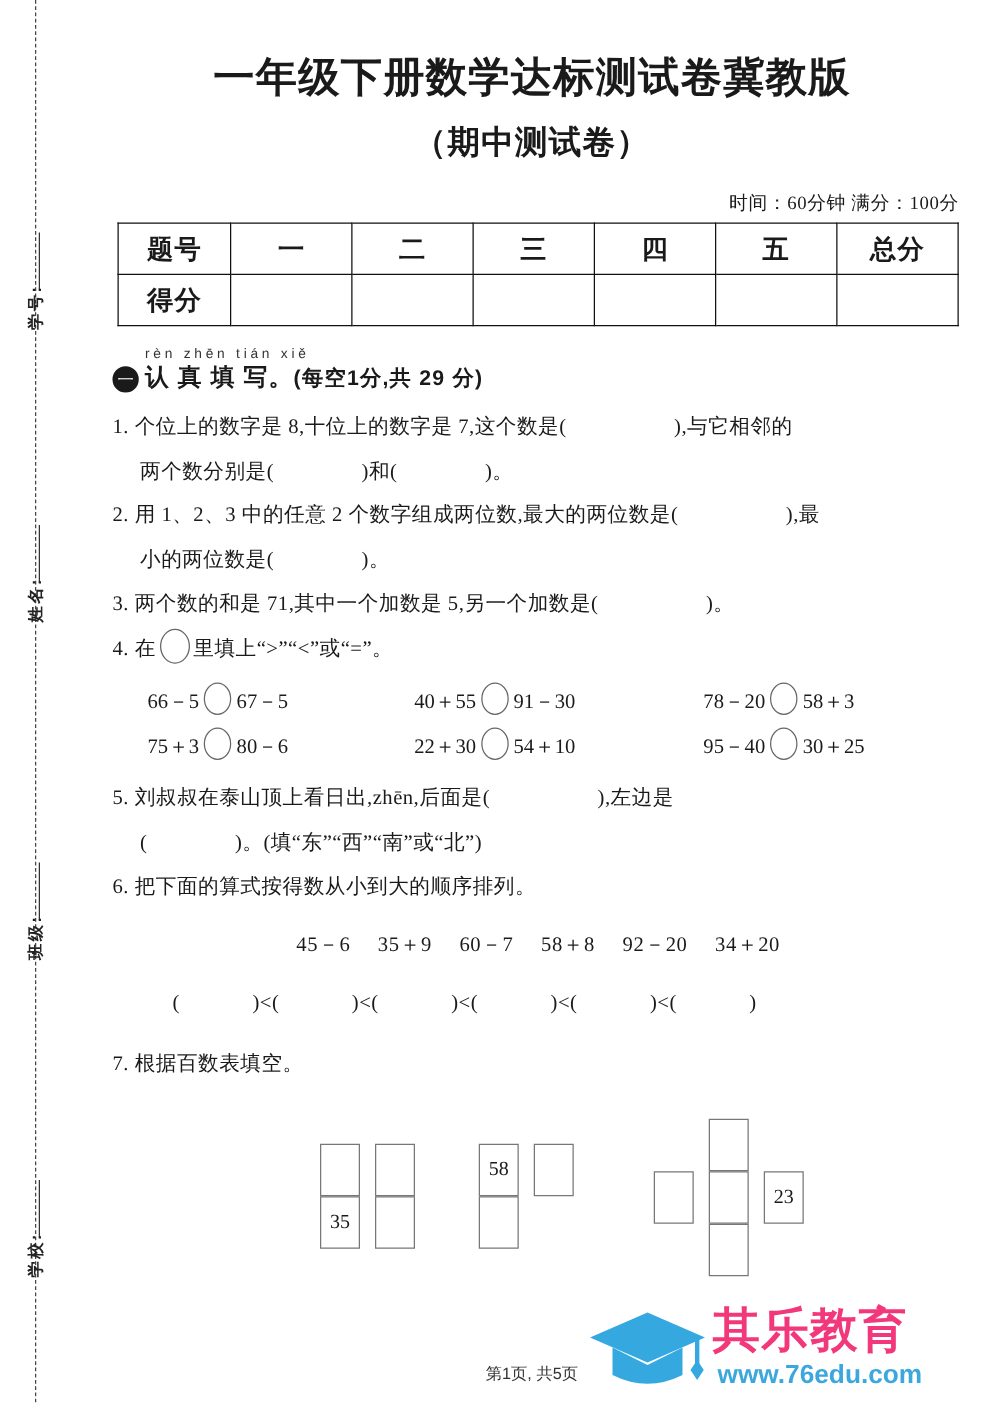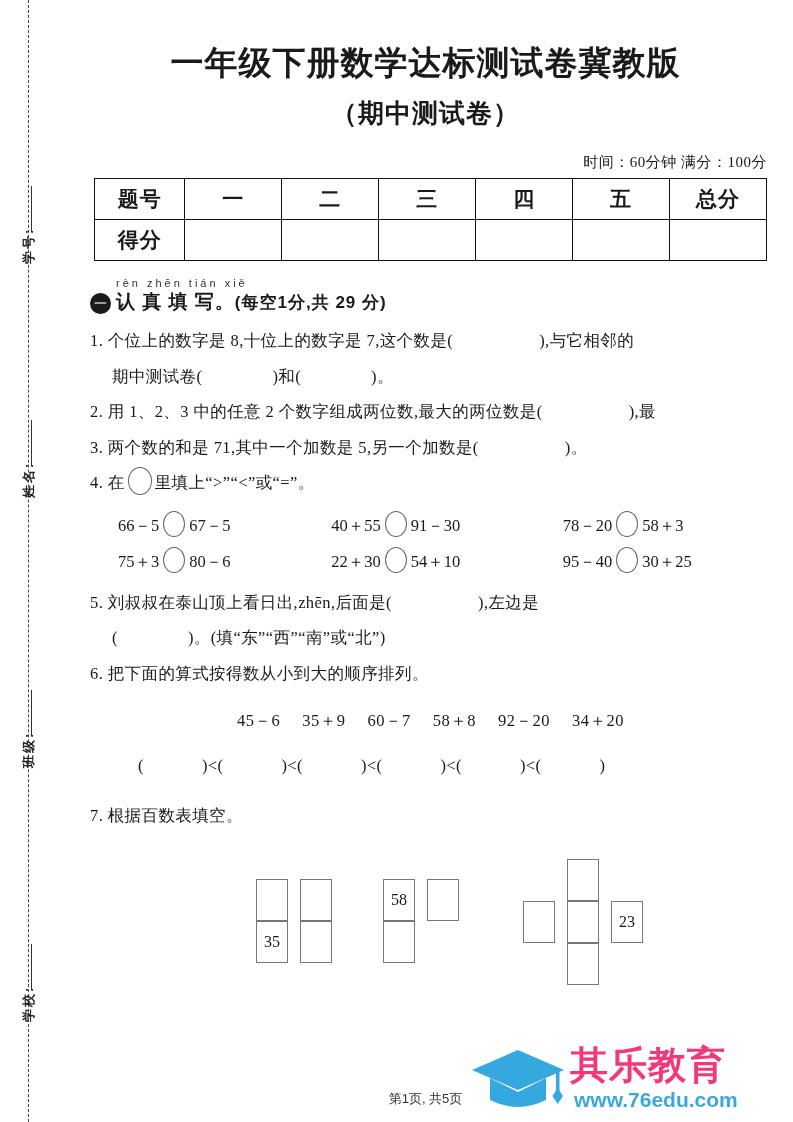--- a/index.html
+++ b/index.html
@@ -324,26 +324,27 @@
 
   <div class="section-head">
     <div class="pinyin">rèn zhēn tián xiě</div>
     <div class="sec-bullet">一</div>
     <div class="sec-title"><span>认 真 填 写。</span><span class="pts">(每空1分,共 29 分)</span></div>
   </div>
 
   <div class="q">
     <span class="q-line"><span>1.</span>
       <span>个位上的数字是 8,十位上的数字是 7,这个数是(</span><span class="blank-l"></span><span>),与它相邻的</span></span>
-    <span class="q-line"><span class="indent"></span><span>期中测试卷(</span><span class="blank-m"></span><span>)和(</span><span class="blank-m"></span><span>)。</span></span>
+    <span class="q-line"><span class="indent"></span><span>两个数分别是(</span><span class="blank-m"></span><span>)和(</span><span class="blank-m"></span><span>)。</span></span>
   </div>
 
   <div class="q">
     <span class="q-line"><span>2.</span>
       <span>用 1、2、3 中的任意 2 个数字组成两位数,最大的两位数是(</span><span class="blank-l"></span><span>),最</span></span>
+    <span class="q-line"><span class="indent"></span><span>小的两位数是(</span><span class="blank-m"></span><span>)。</span></span>
   </div>
 
   <div class="q">
     <span class="q-line"><span>3.</span>
       <span>两个数的和是 71,其中一个加数是 5,另一个加数是(</span><span class="blank-l"></span><span>)。</span></span>
   </div>
 
   <div class="q">
     <span class="q-line"><span>4.</span>
       <span>在</span><span class="circ-inline"></span><span>里填上“&gt;”“&lt;”或“=”。</span></span>

